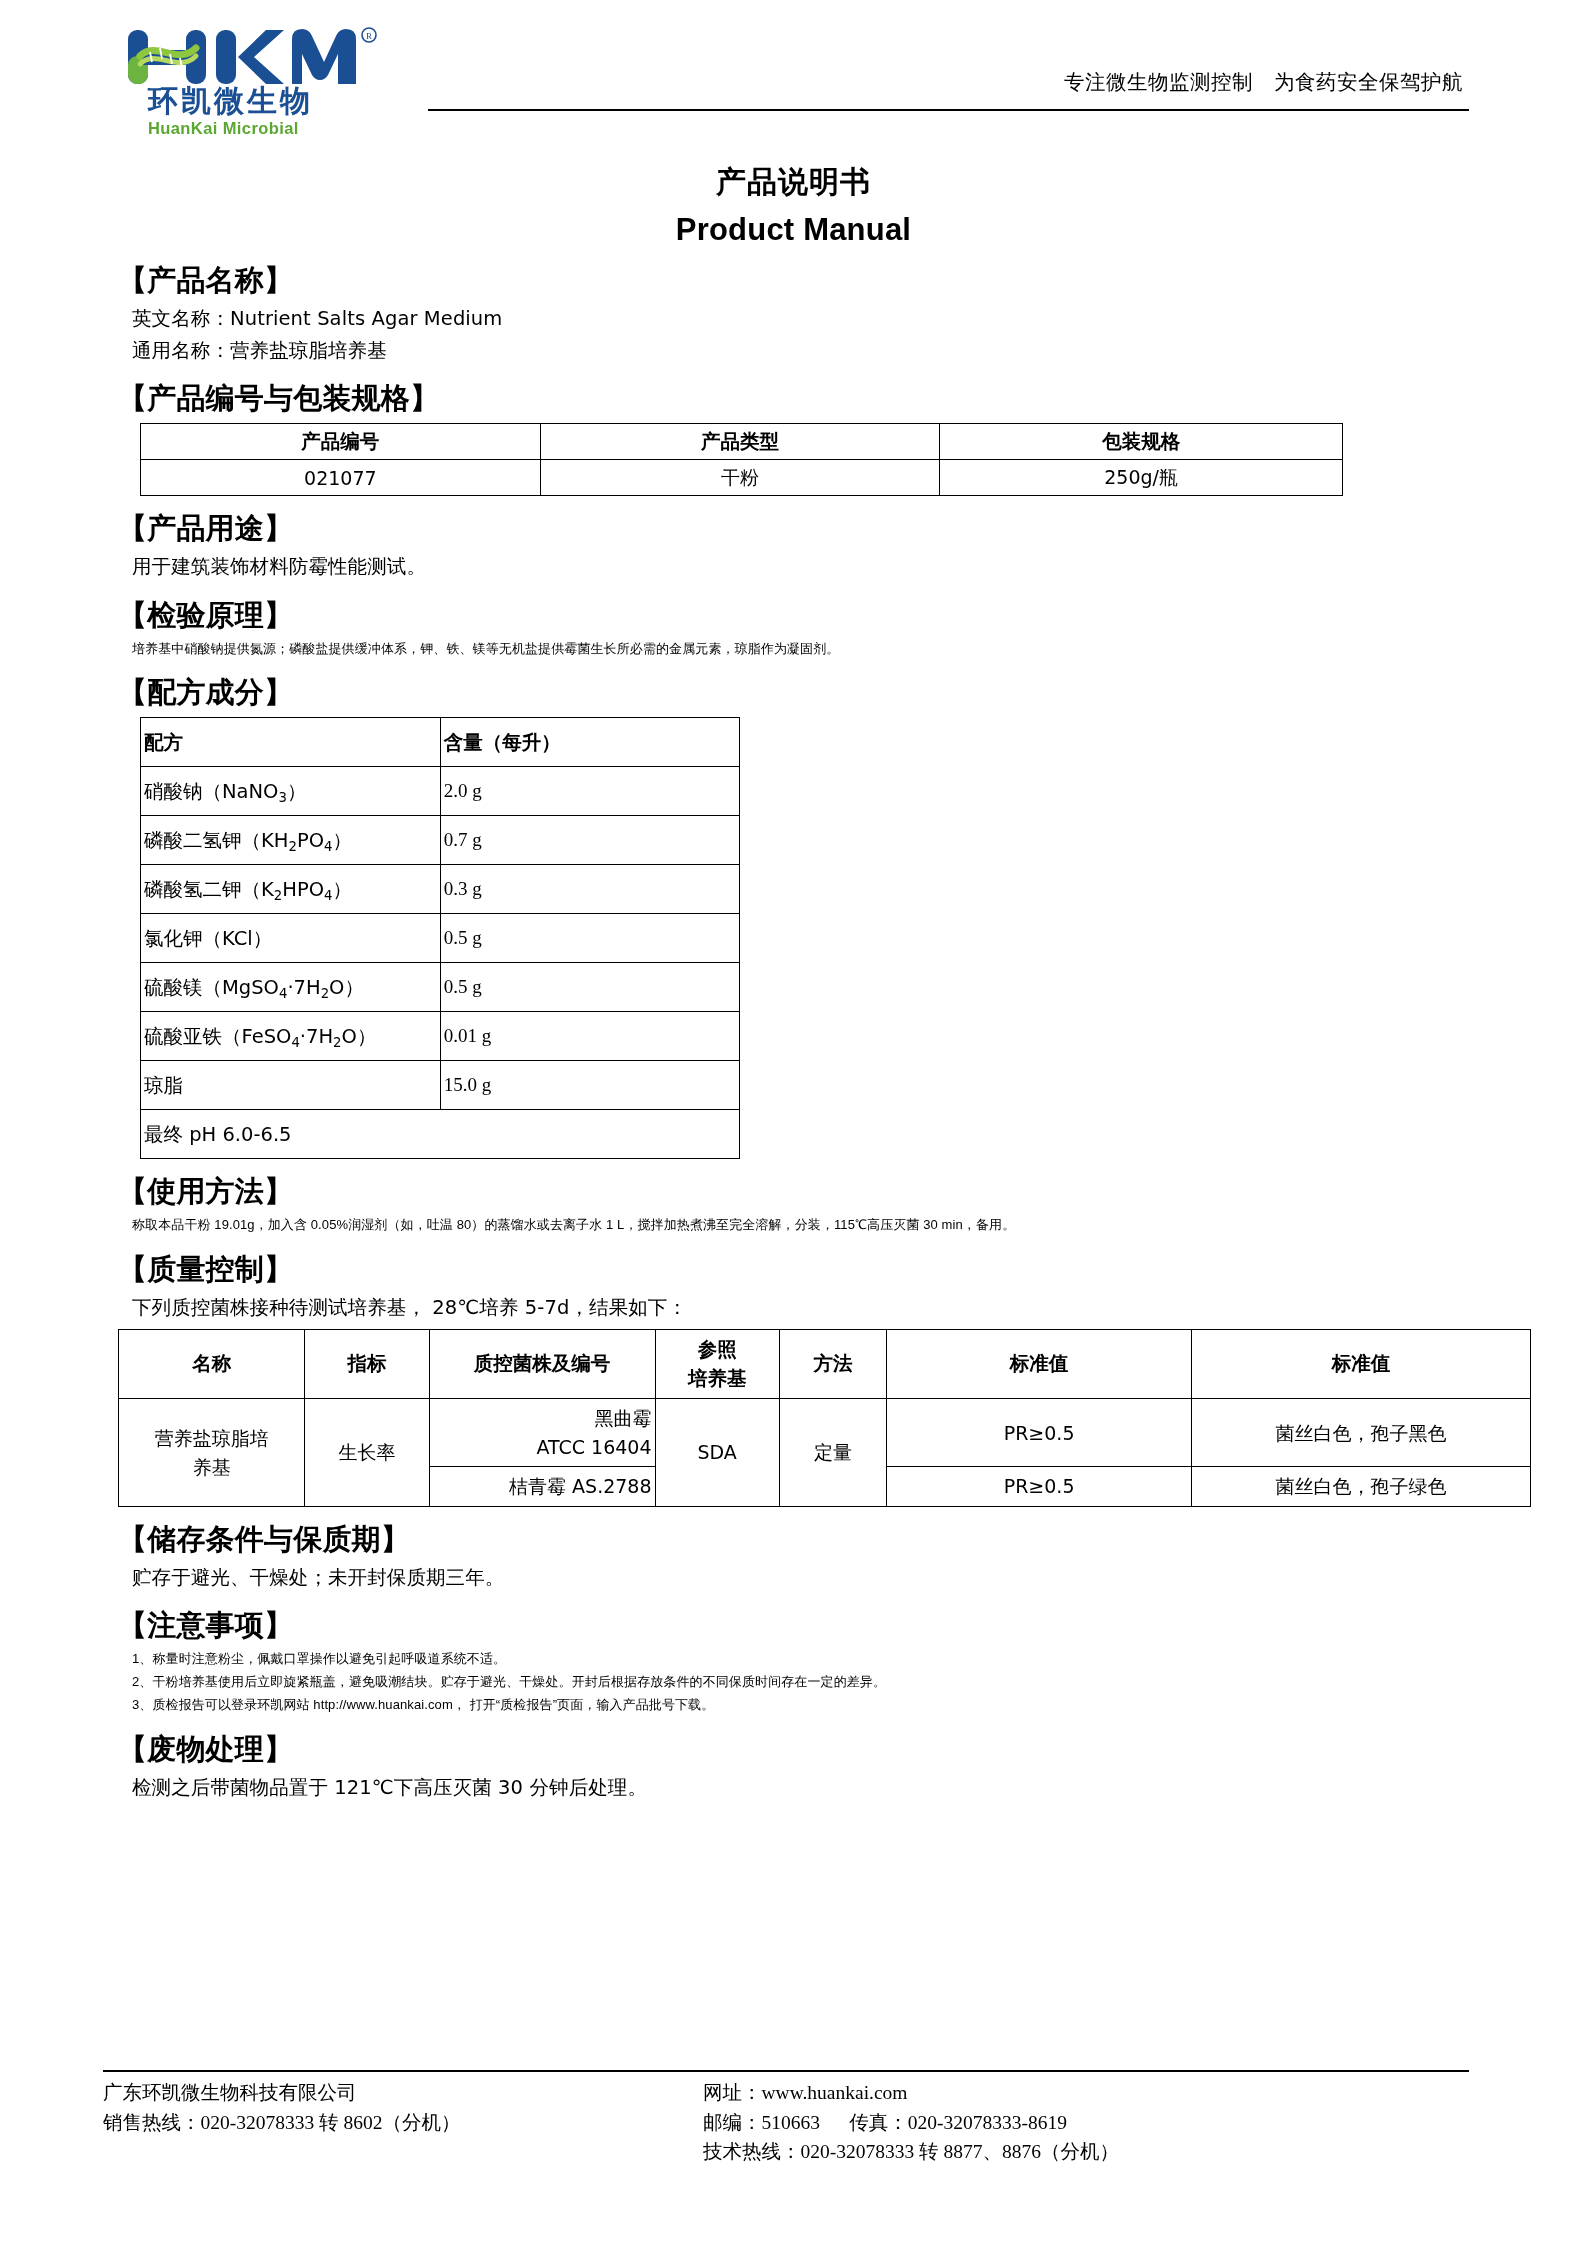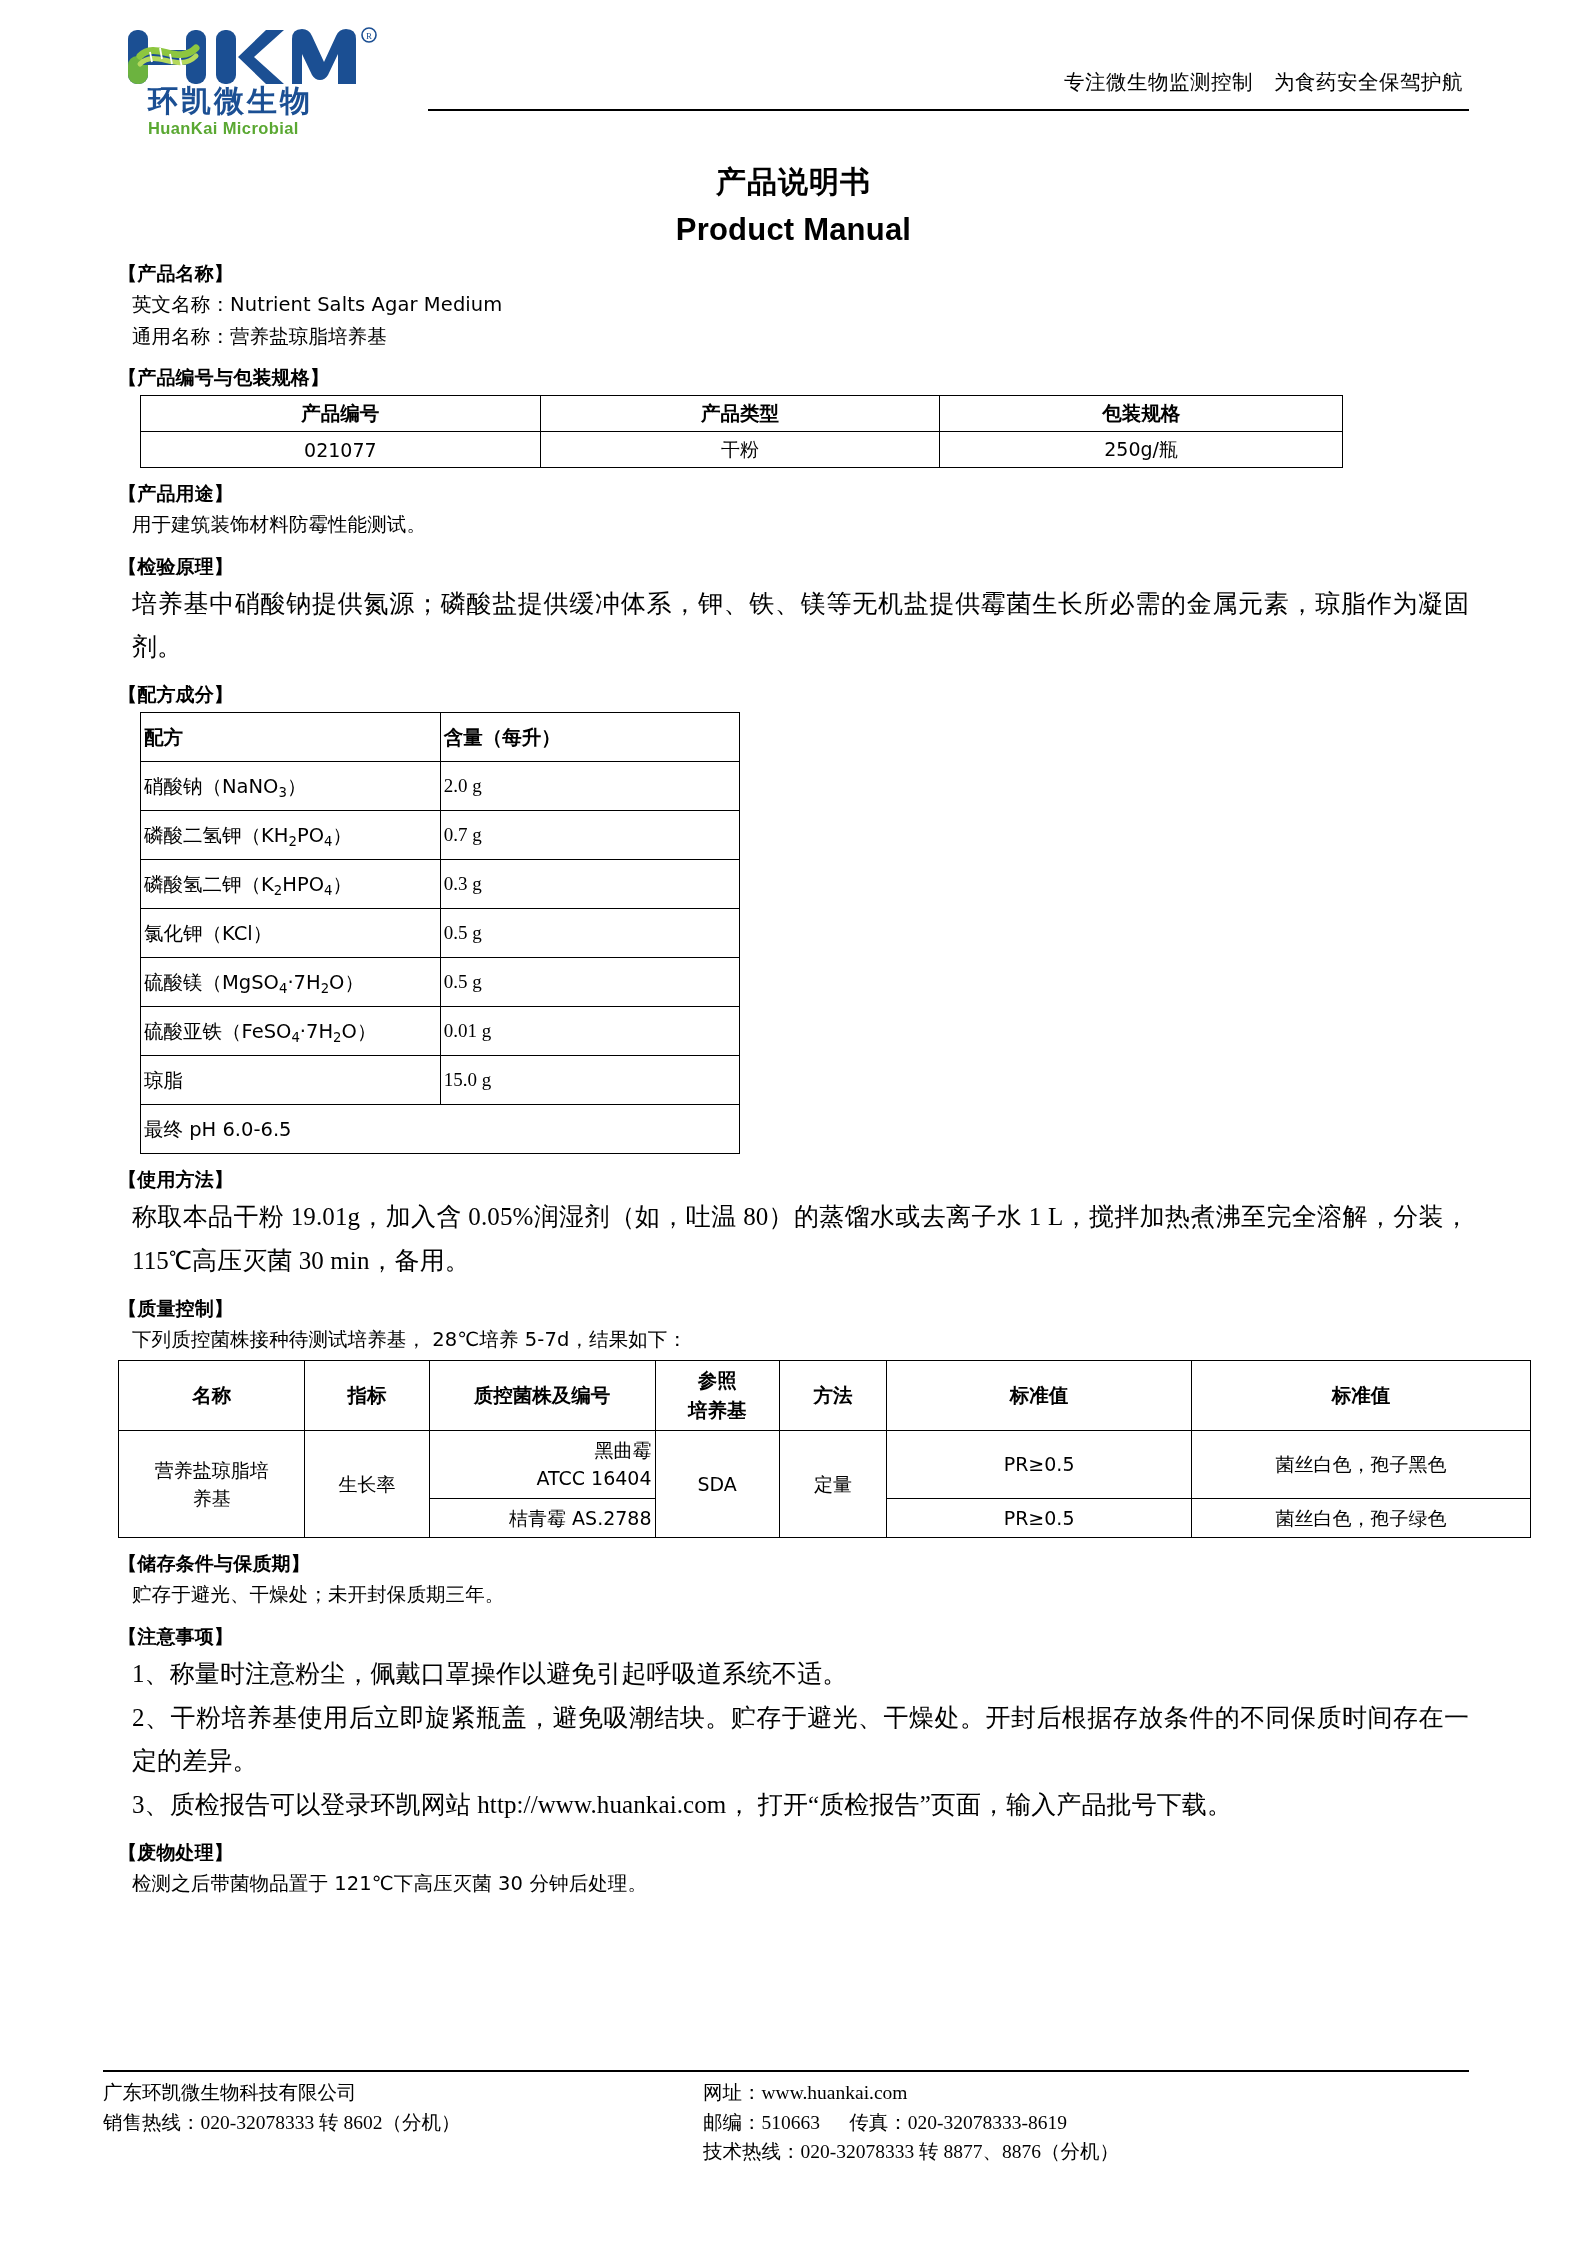--- a/index.html
+++ b/index.html
@@ -90,36 +90,36 @@
     font-family: "Liberation Sans", sans-serif;
     font-size: 31px;
     font-weight: bold;
     letter-spacing: 0.2px;
     margin-top: 9px;
   }
 
   
   .sec-head {
     font-family: "DejaVu Sans", sans-serif;
-    font-size: 19px;
+    font-size: 29px;
     font-weight: bold;
     margin-top: 13px;
     margin-bottom: 2px;
     letter-spacing: 0.2px;
   }
   .body-line {
     font-family: "DejaVu Sans", sans-serif;
     font-size: 19.5px;
     line-height: 1.62;
     padding-left: 14px;
     letter-spacing: 0.1px;
   }
   .body-para {
-    font-family: Liberation Serif, serif;
-    font-size: 25px;
+    font-family: Liberation Sans, sans-serif;
+    font-size: 13px;
     line-height: 1.75;
     padding-left: 14px;
     text-align: justify;
     letter-spacing: 0.1px;
   }
 
   
   table { border-collapse: collapse; }
   .tbl-codes {
     width: 1203px;

